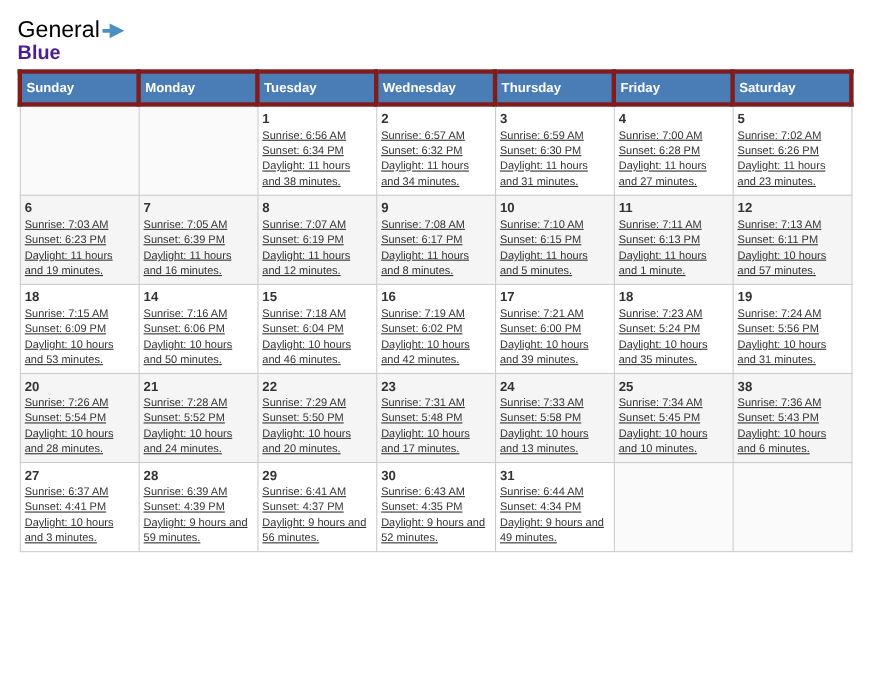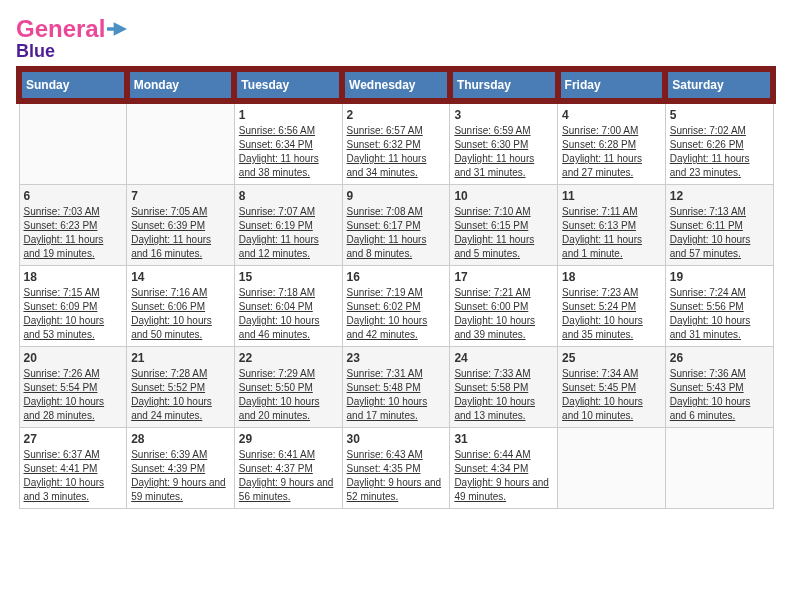--- a/index.html
+++ b/index.html
@@ -15,23 +15,23 @@
       align-items: flex-start;
       justify-content: space-between;
       margin-bottom: 4px;
     }
     .logo-area {
       display: flex;
       flex-direction: column;
       align-items: flex-start;
     }
     .logo-text {
-      font-size: 24px;
-      font-weight: bold;
-      color: #ec4899;
+      font-size: 21px;
+      font-weight: normal;
+      color: #000000;
       line-height: 1.1;
     }
     .logo-arrow {
       width: 20px;
       height: 14px;
       margin-left: 2px;
     }
     .month-title {
       font-size: 36px;
       font-weight: bold;
@@ -49,21 +49,21 @@
       border-collapse: collapse;
       font-size: 11px;
     }
     thead tr th {
       background-color: #4a7db5;
       color: #fff;
       padding: 6px 4px;
       text-align: left;
       font-size: 12px;
       font-weight: bold;
-      border: 6px solid #7f1d1d;
+      border: 4px solid #7f1d1d;
     }
     tbody tr td {
       border: 1px solid #ccc;
       vertical-align: top;
       padding: 4px;
       height: 80px;
       width: 108px;
       color: #333;
       background: #fff;
     }
@@ -273,21 +273,21 @@
 Sunset: 5:58 PM
 Daylight: 10 hours and 13 minutes.</div>
         </td>
         <td>
           <span class="day-number">25</span>
           <div class="day-info">Sunrise: 7:34 AM
 Sunset: 5:45 PM
 Daylight: 10 hours and 10 minutes.</div>
         </td>
         <td>
-          <span class="day-number">26</span>
+          <span class="day-number">38</span>
           <div class="day-info">Sunrise: 7:36 AM
 Sunset: 5:43 PM
 Daylight: 10 hours and 6 minutes.</div>
         </td>
       </tr>
       <tr>
         <td>
           <span class="day-number">27</span>
           <div class="day-info">Sunrise: 6:37 AM
 Sunset: 4:41 PM

